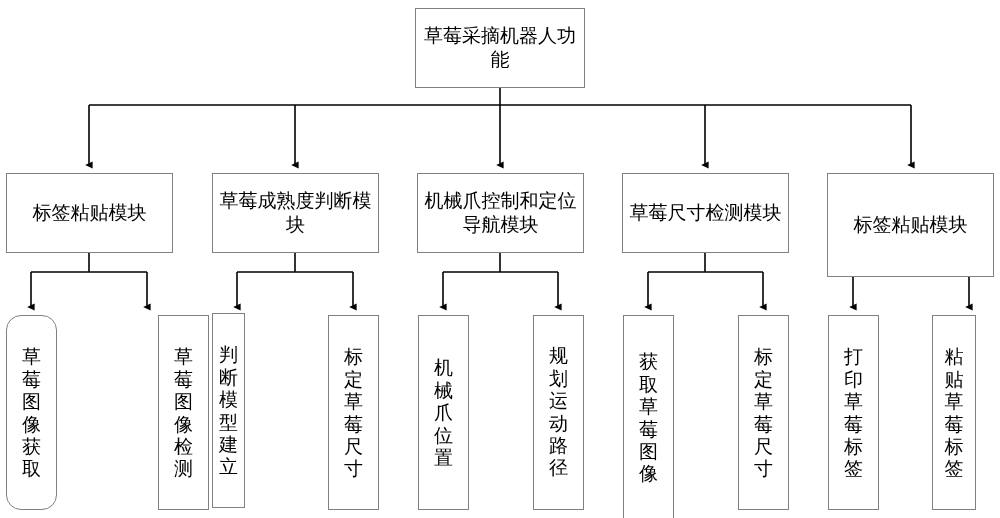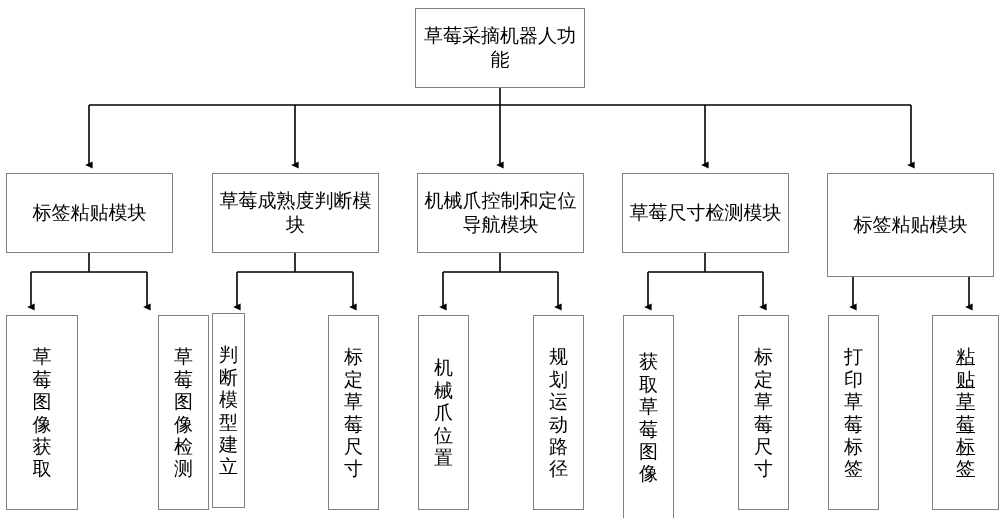--- a/index.html
+++ b/index.html
@@ -145,53 +145,53 @@
   </div>
 
   <div class="node module" style="left:622px; top:173px; width:167px; height:80px;">
     <span class="mod-text">草莓尺寸检测模块</span>
   </div>
 
   <div class="node module" style="left:827px; top:173px; width:167px; height:104px;">
     <span class="mod-text">标签粘贴模块</span>
   </div>
 
-  <div class="node leaf" style="left:6px; top:315px; width:72px; height:195px;">
+  <div class="node leaf" style="left:6px; top:315px; width:51px; height:195px;border-radius:15px;">
     <span class="leaf-text">草莓图像获取</span>
   </div>
 
   <div class="node leaf" style="left:122px; top:315px; width:51px; height:195px;margin-left:36px;">
     <span class="leaf-text">草莓图像检测</span>
   </div>
 
   <div class="node leaf" style="left:212px; top:313px; width:33px; height:195px;">
     <span class="leaf-text">判断模型建立</span>
   </div>
 
   <div class="node leaf" style="left:328px; top:315px; width:51px; height:195px;">
     <span class="leaf-text">标定草莓尺寸</span>
   </div>
 
   <div class="node leaf" style="left:418px; top:315px; width:51px; height:195px;">
     <span class="leaf-text">机械爪位置</span>
   </div>
 
-  <div class="node leaf" style="left:533px; top:315px; width:51px; height:195px;">
+  <div class="node leaf" style="left:533px; top:315px; width:51px; height:195px;font-family:Liberation Serif, serif;">
     <span class="leaf-text">规划运动路径</span>
   </div>
 
   <div class="node leaf" style="left:623px; top:315px; width:51px; height:205px;">
     <span class="leaf-text">获取草莓图像</span>
   </div>
 
   <div class="node leaf" style="left:738px; top:315px; width:51px; height:195px;">
     <span class="leaf-text">标定草莓尺寸</span>
   </div>
 
   <div class="node leaf" style="left:828px; top:315px; width:51px; height:195px;">
     <span class="leaf-text">打印草莓标签</span>
   </div>
 
-  <div class="node leaf" style="left:932px; top:315px; width:67px; height:195px;text-decoration:underline;">
+  <div class="node leaf" style="left:932px; top:315px; width:44px; height:195px;">
     <span class="leaf-text">粘贴草莓标签</span>
   </div>
 
 </div>
 
 </body></html>

